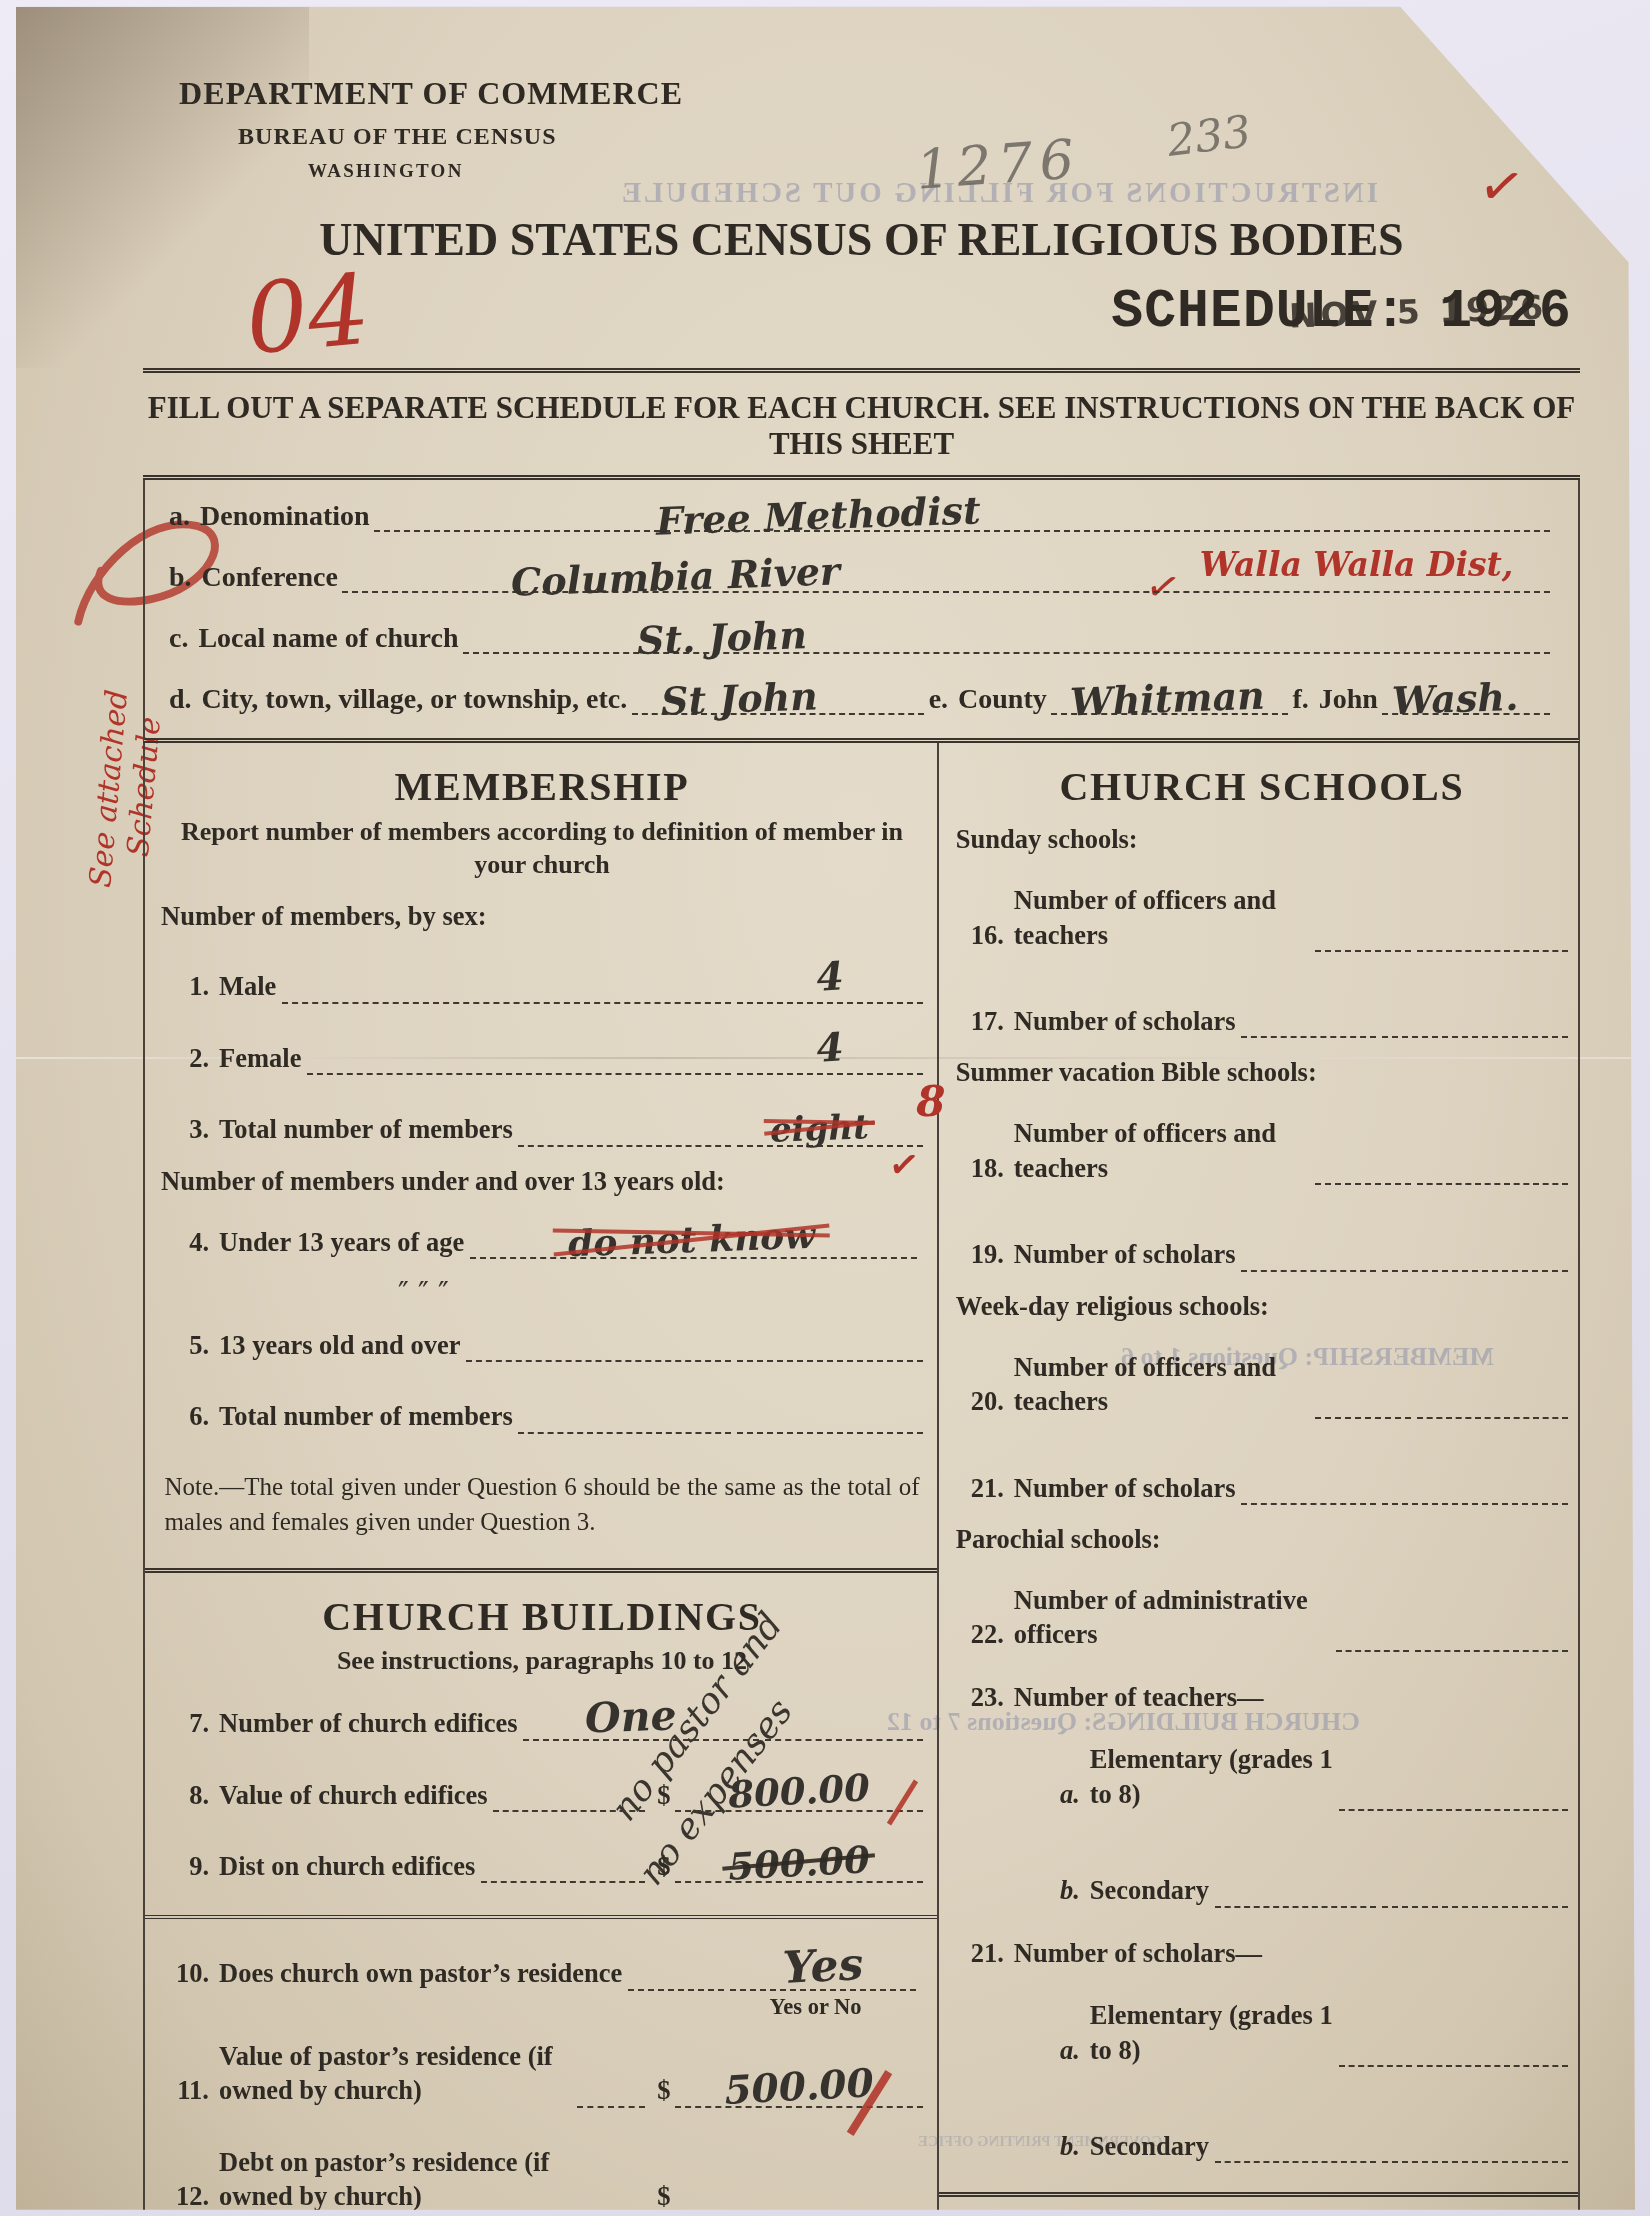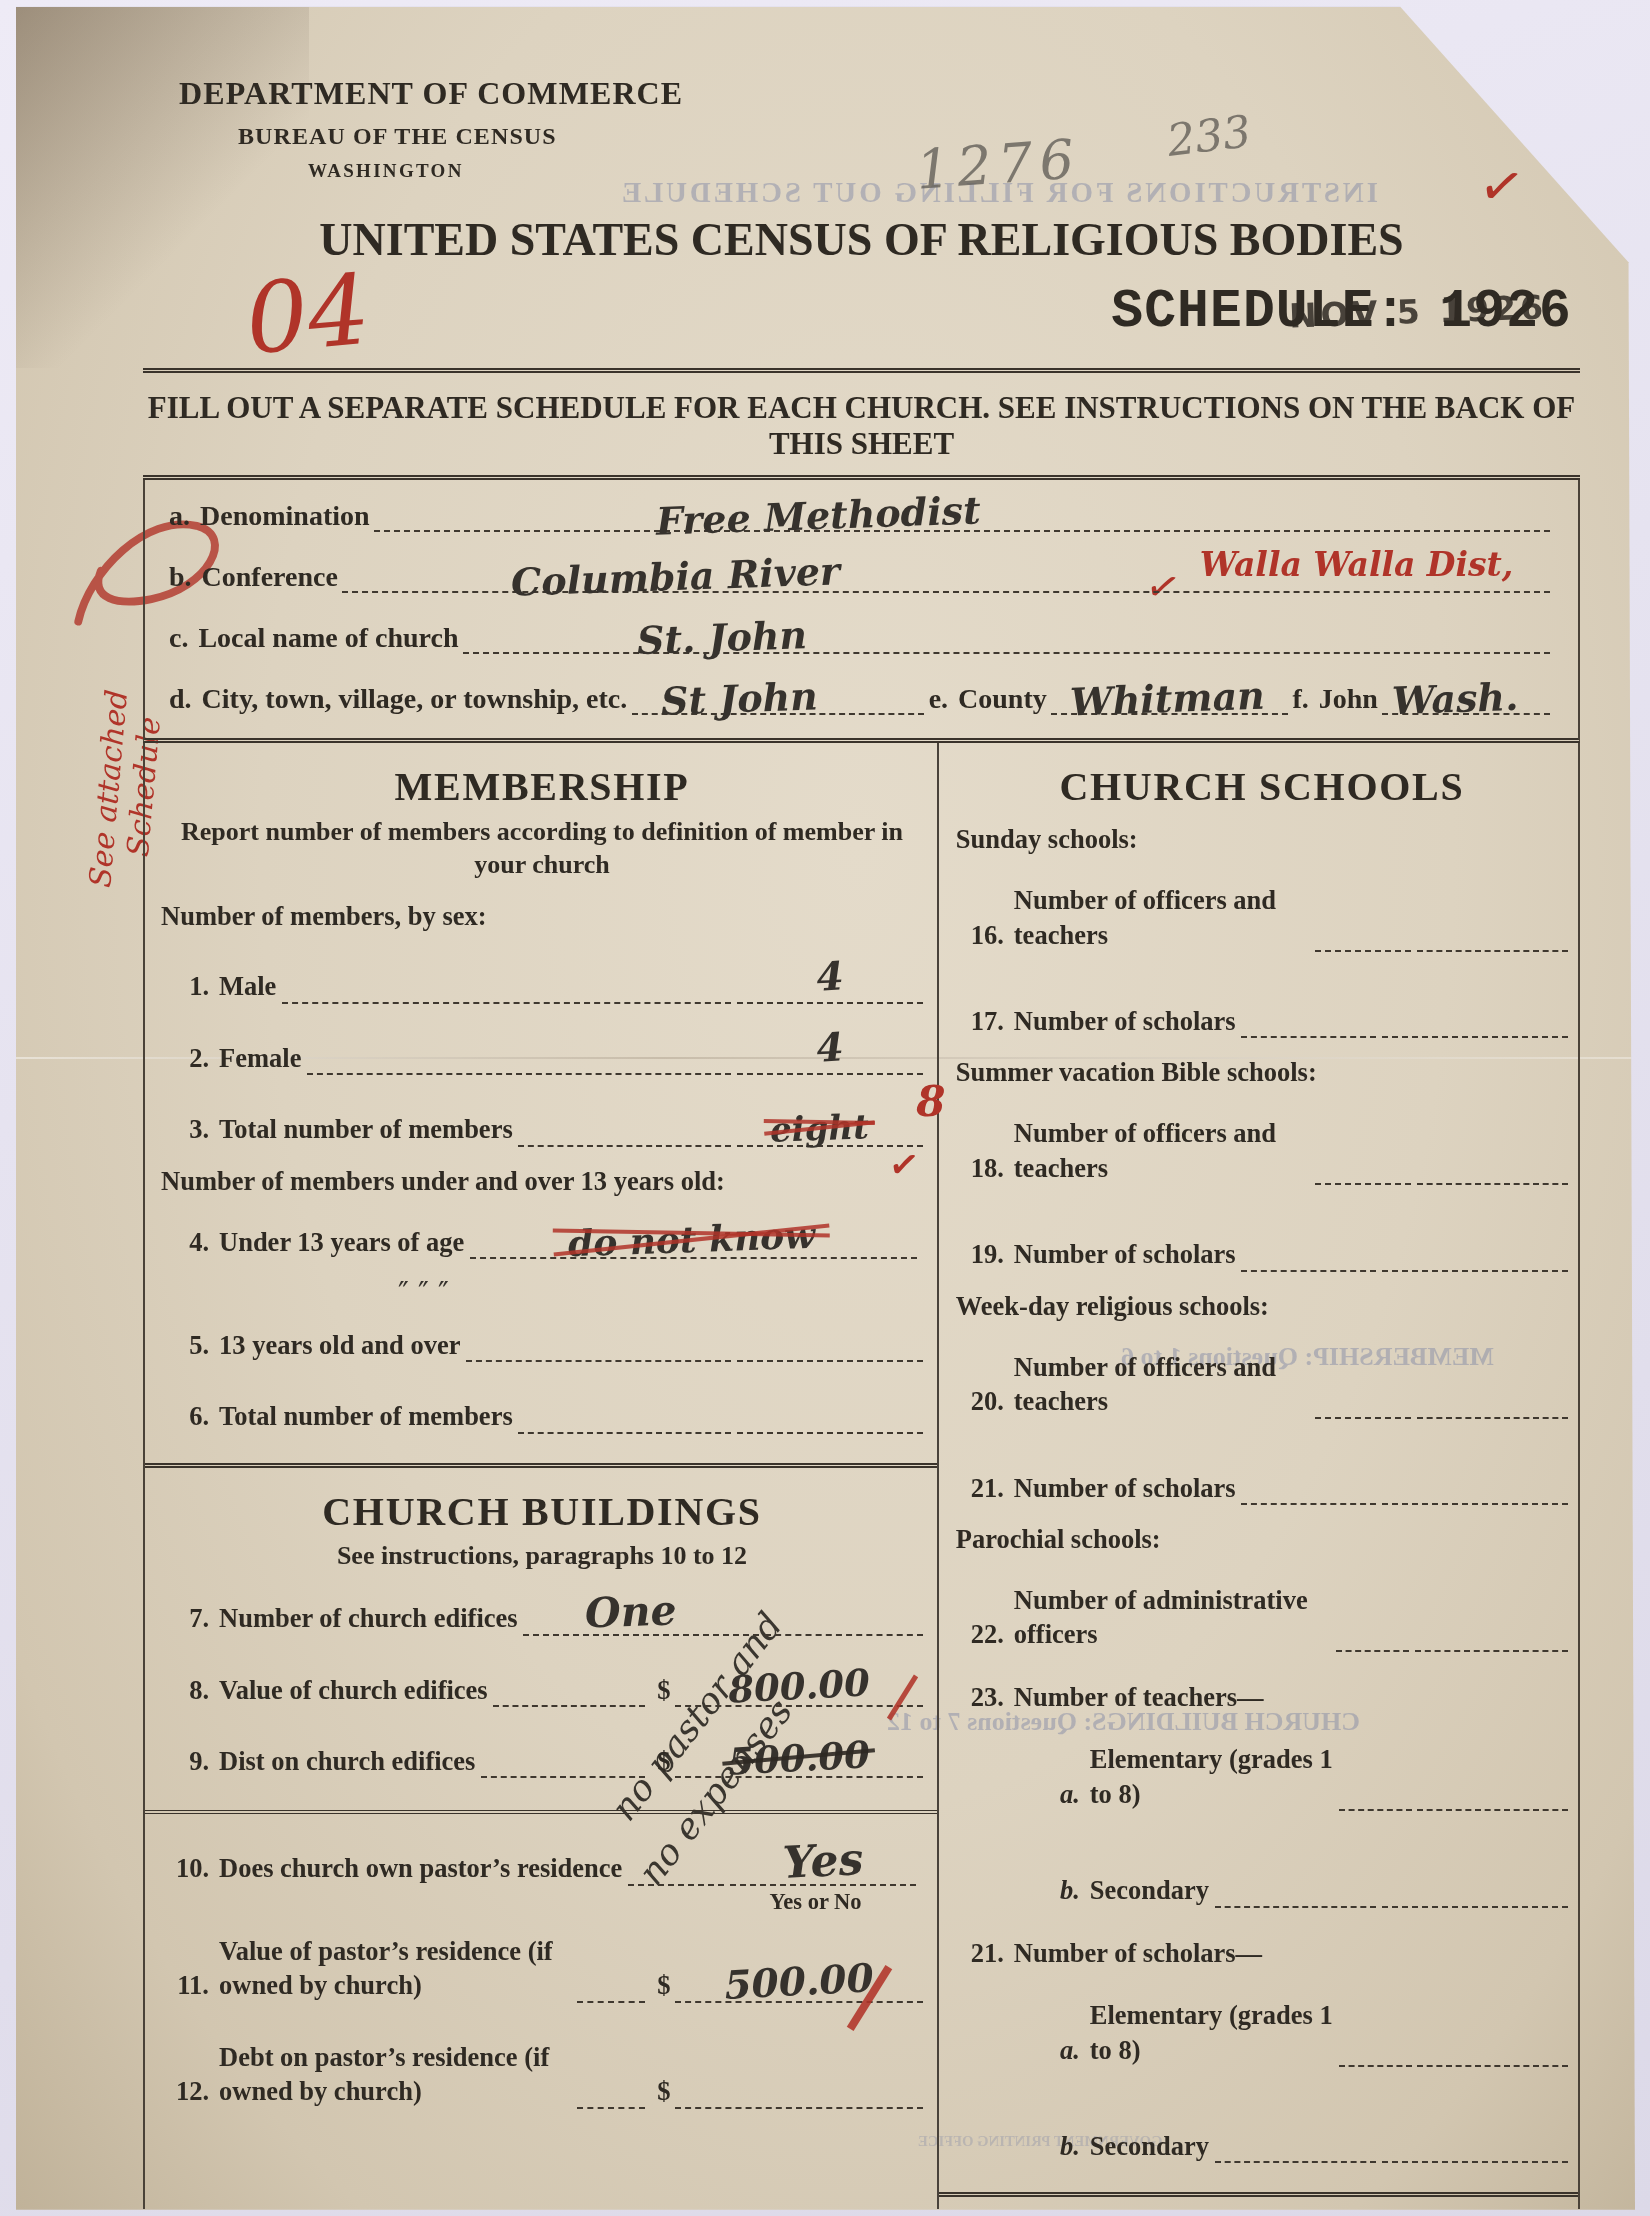--- a/index.html
+++ b/index.html
@@ -231,20 +231,21 @@
           <span class="qleader"></span>
           <span class="qans"></span>
         </div>
         <div class="q">
           <span class="qn">6.</span>
           <span class="qlbl">Total number of members</span>
           <span class="qleader"></span>
           <span class="qans"></span>
         </div>
 
+        <div class="note">Note.—The total given under Question 6 should be the same as the total of males and females given under Question 3.</div>
         <div class="dubrule"></div>
 
         <div class="sechead">CHURCH BUILDINGS</div>
         <div class="subt">See instructions, paragraphs 10 to 12</div>
 
         <div class="q tight">
           <span class="qn">7.</span>
           <span class="qlbl">Number of church edifices</span>
           <span class="qleader">
               <span class="hw" style="left:26%;font-size:41px;">One</span>

